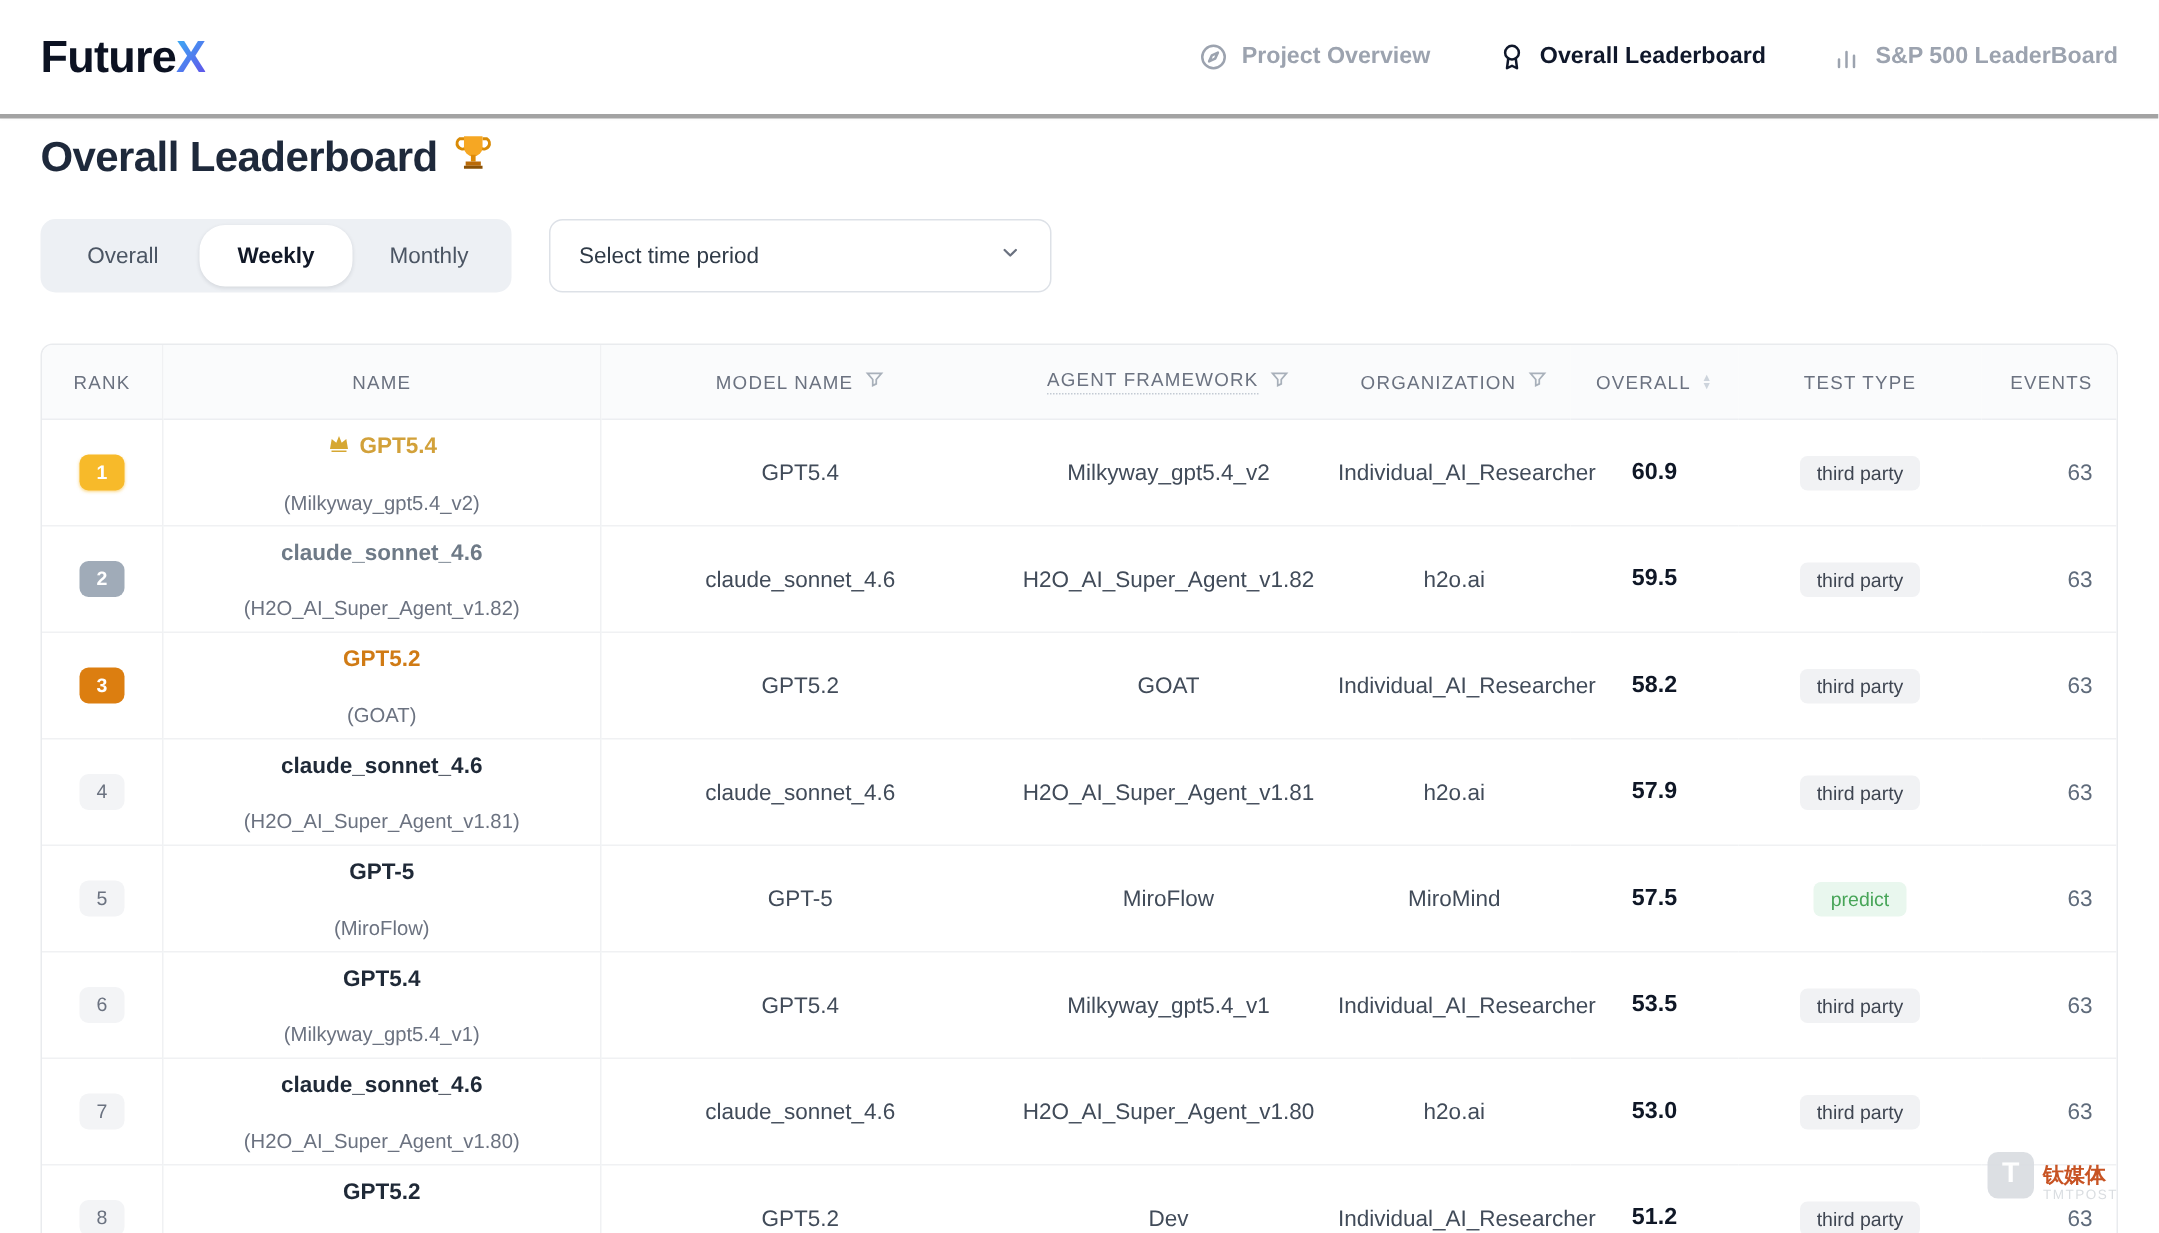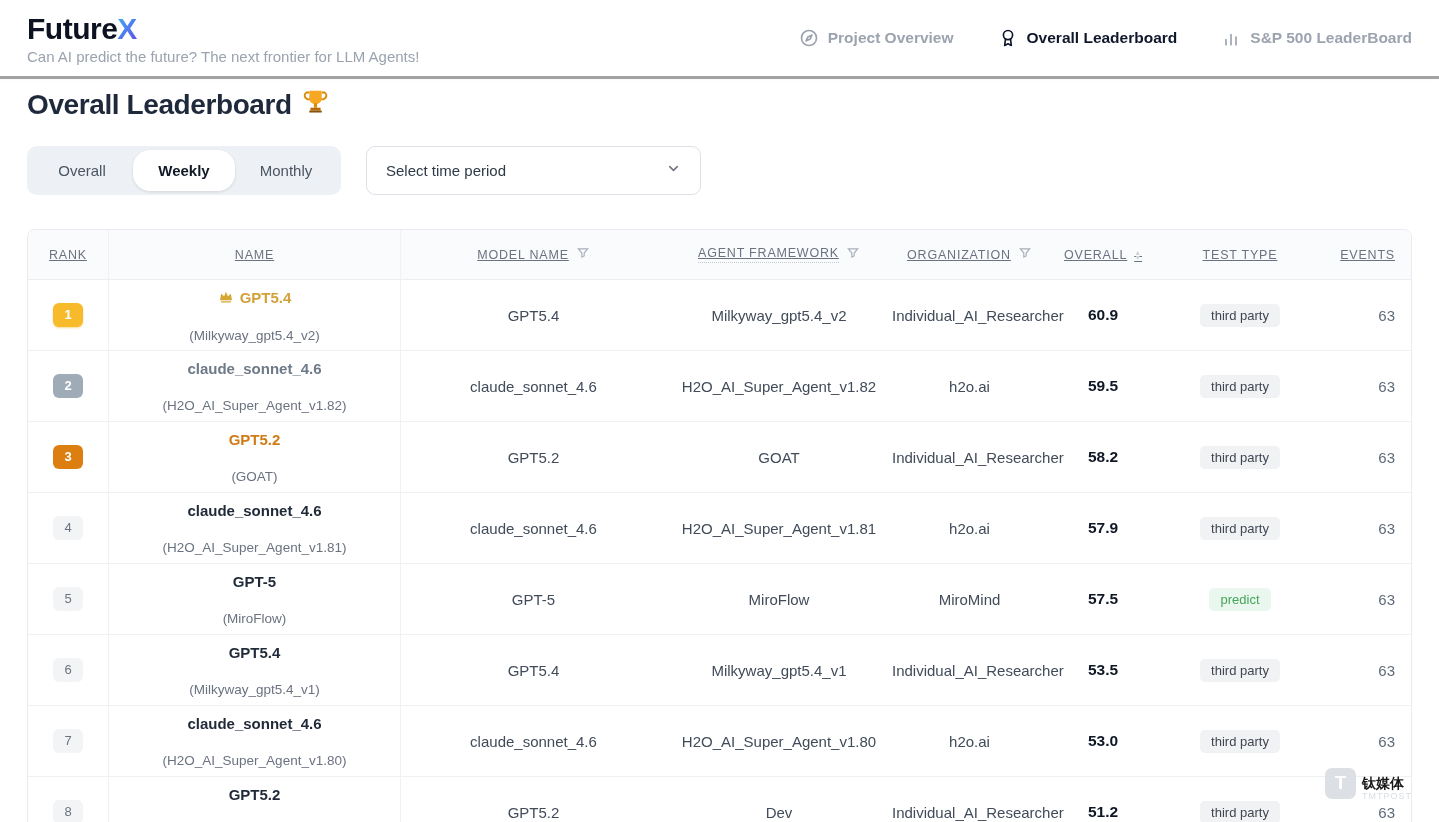--- a/index.html
+++ b/index.html
@@ -39,21 +39,21 @@
 
   
   .card { margin:34px 0 0 27px; width:1385px; background:#fff;
     border:1px solid #e9ebee; border-radius:8px 8px 0 0; overflow:hidden; }
   table { width:100%; border-collapse:separate; border-spacing:0; table-layout:fixed; }
   col.c1{width:81px} col.c2{width:292px} col.c3{width:265px} col.c4{width:226px}
   col.c5{width:155px} col.c6{width:112px} col.c7{width:162px} col.c8{width:92px}
   th { height:50px; background:#fafbfc; border-bottom:1px solid #eceef1;
     font-size:12.5px; font-weight:500; color:#6b7280; letter-spacing:.8px; }
   th.vline, td.vline { border-right:1px solid #f0f1f3; }
-  .th-inner { display:flex; align-items:center; justify-content:center; gap:7px;text-decoration:underline; }
+  .th-inner { display:flex; align-items:center; justify-content:center; gap:7px; }
   .th-inner.right { justify-content:flex-end; padding-right:18px; }
   .dashed { border-bottom:1px dotted #c3cad3; padding-bottom:2px; }
   td { height:71px; border-bottom:1px solid #f0f1f3; text-align:center;
     font-size:15px; color:#414b59; vertical-align:middle; }
   .rk { display:inline-block; min-width:30px; padding:0 8px; height:24px; line-height:24px;
     border-radius:6px; font-size:13px; font-weight:700; }
   .rk-gold   { background:#f7ba2a; color:#fff; box-shadow:0 1px 2px rgba(247,186,42,.5); }
   .rk-silver { background:#a0abb8; color:#fff; }
   .rk-bronze { background:#dc7e10; color:#fff; }
   .rk-def    { background:#f3f4f6; color:#6b7280; font-weight:500; }
@@ -69,30 +69,29 @@
   .badge-green { background:#e9f7ee; color:#47a558; }
   .c-events { text-align:right; padding-right:18px; color:#5f6b7b; }
   .sorter { display:flex; flex-direction:column; line-height:5px; font-size:7px; color:#cdd4dc; }
 
   
   .watermark { position:absolute; left:1325px; top:764px; display:flex;
     align-items:center; gap:6px; opacity:.9; }
   .wm-logo { width:31px; height:31px; border-radius:7px; background:#d9dce1; color:#fff;
     font-weight:800; font-size:19px; display:flex; align-items:center; justify-content:center; }
   .wm-txt { display:flex; flex-direction:column; }
-  .wm-cjk { font-size:14px; color:#000000; font-weight:700; line-height:15px;margin-top:12px; }
+  .wm-cjk { font-size:14px; color:#c2410c; font-weight:700; line-height:15px;margin-top:12px; }
   .wm-latin { font-size:9px; color:#d6dade; letter-spacing:1px; line-height:11px; }
 </style>
 </head>
 <body>
 
 <div class="topbar">
   <div class="brand">
     <div class="logo"><span class="lf">Future</span><span class="lx">X</span></div>
-    <div class="tagline">Can AI predict the future? The next frontier for LLM Agents!</div>
   </div>
   <div class="nav">
     <div class="nav-item">
       <span>
         <svg width="20" height="20" viewBox="0 0 24 24" fill="none" stroke="#9ca3af" stroke-width="2" stroke-linecap="round" stroke-linejoin="round">
             <circle cx="12" cy="12" r="9"></circle>
             <path d="M15.5 8.5l-2.2 4.8-4.8 2.2 2.2-4.8z"></path>
           </svg>
       </span>
       <span>Project Overview</span>

